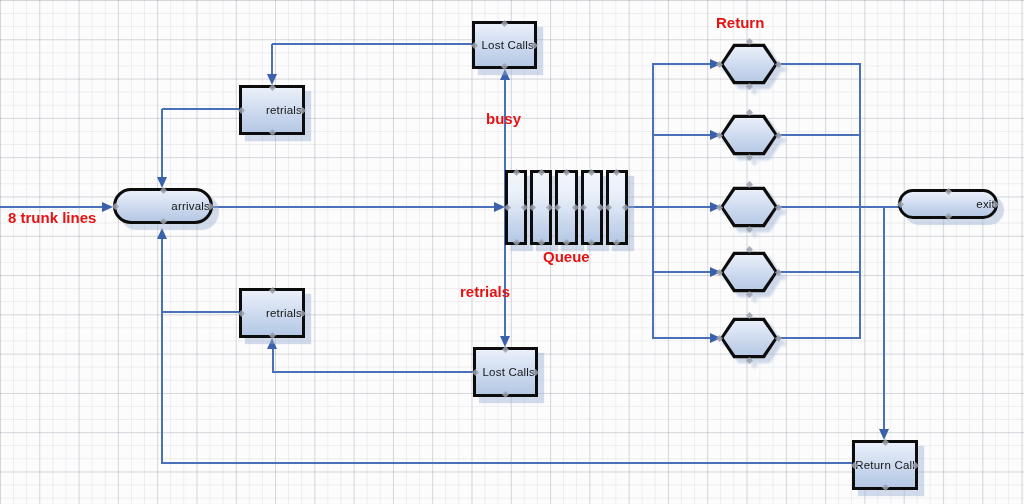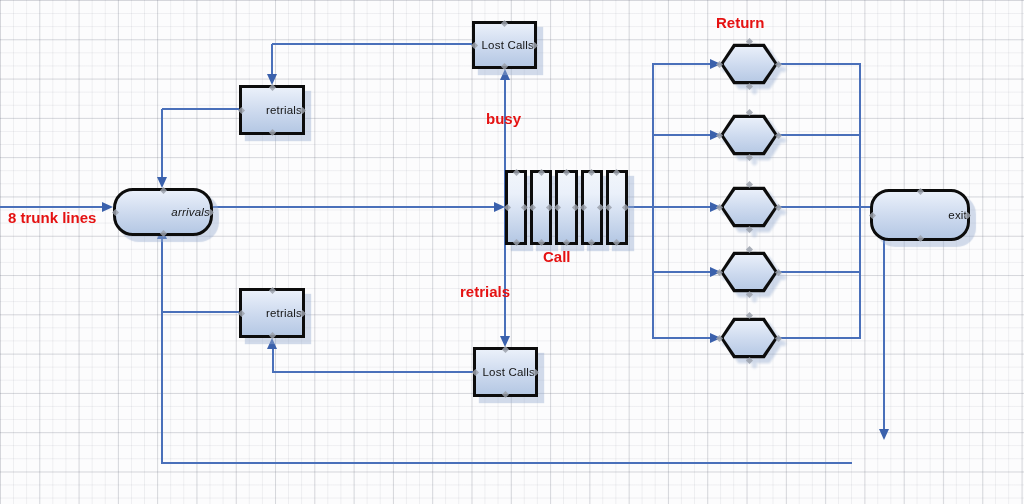--- a/index.html
+++ b/index.html
@@ -91,21 +91,21 @@
   <div class="ar ar-u" style="left:267px;top:338px;"></div>
   <div class="ar ar-u" style="left:157px;top:228px;"></div>
   <div class="ar ar-r" style="left:710px;top:202px;"></div>
   <div class="ar ar-r" style="left:710px;top:59px;"></div>
   <div class="ar ar-r" style="left:710px;top:130px;"></div>
   <div class="ar ar-r" style="left:710px;top:267px;"></div>
   <div class="ar ar-r" style="left:710px;top:333px;"></div>
   <div class="ar ar-r" style="left:907px;top:202px;"></div>
   <div class="ar ar-d" style="left:879px;top:429px;"></div>
 
-  <div class="shape stadium" style="left:113px;top:188px;width:100px;height:48px;font-style:italic;">
+  <div class="shape stadium" style="left:113px;top:188px;width:100px;height:36px;">
     <span class="lbl">arrivals</span>
   <div class="cp cp-t"></div>
       <div class="cp cp-r"></div>
       <div class="cp cp-b"></div>
       <div class="cp cp-l"></div>
     </div>
 
   <div class="shape" style="left:239px;top:85px;width:66px;height:50px;">
     <span class="lbl">retrials</span>
   <div class="cp cp-t"></div>
@@ -205,28 +205,35 @@
     </div>
   <div class="hex" style="top:316px;">
     <div class="hex-b"></div>
     <div class="hex-f"></div>
   <div class="cp cp-t"></div>
       <div class="cp cp-r"></div>
       <div class="cp cp-b"></div>
       <div class="cp cp-l"></div>
     </div>
 
-  <div class="shape stadium" style="left:870px;top:189px;width:100px;height:52px;border-radius:19px;">
+  <div class="shape stadium" style="left:898px;top:189px;width:100px;height:30px;border-radius:19px;">
     <span class="lbl">exit</span>
   <div class="cp cp-t"></div>
       <div class="cp cp-r"></div>
       <div class="cp cp-b"></div>
       <div class="cp cp-l"></div>
     </div>
 
+  <div class="shape" style="left:852px;top:440px;width:66px;height:50px;">
+    <span class="lbl">Return Call</span>
+  <div class="cp cp-t"></div>
+      <div class="cp cp-r"></div>
+      <div class="cp cp-b"></div>
+      <div class="cp cp-l"></div>
+    </div>
 
   <div class="ann" style="left:8px;top:209px;">8 trunk lines</div>
   <div class="ann" style="left:486px;top:110px;">busy</div>
   <div class="ann" style="left:460px;top:283px;">retrials</div>
-  <div class="ann" style="left:543px;top:248px;">Call</div>
+  <div class="ann" style="left:543px;top:248px;">Queue</div>
   <div class="ann" style="left:716px;top:14px;">Return</div>
 
 </div>
 
 </body></html>

